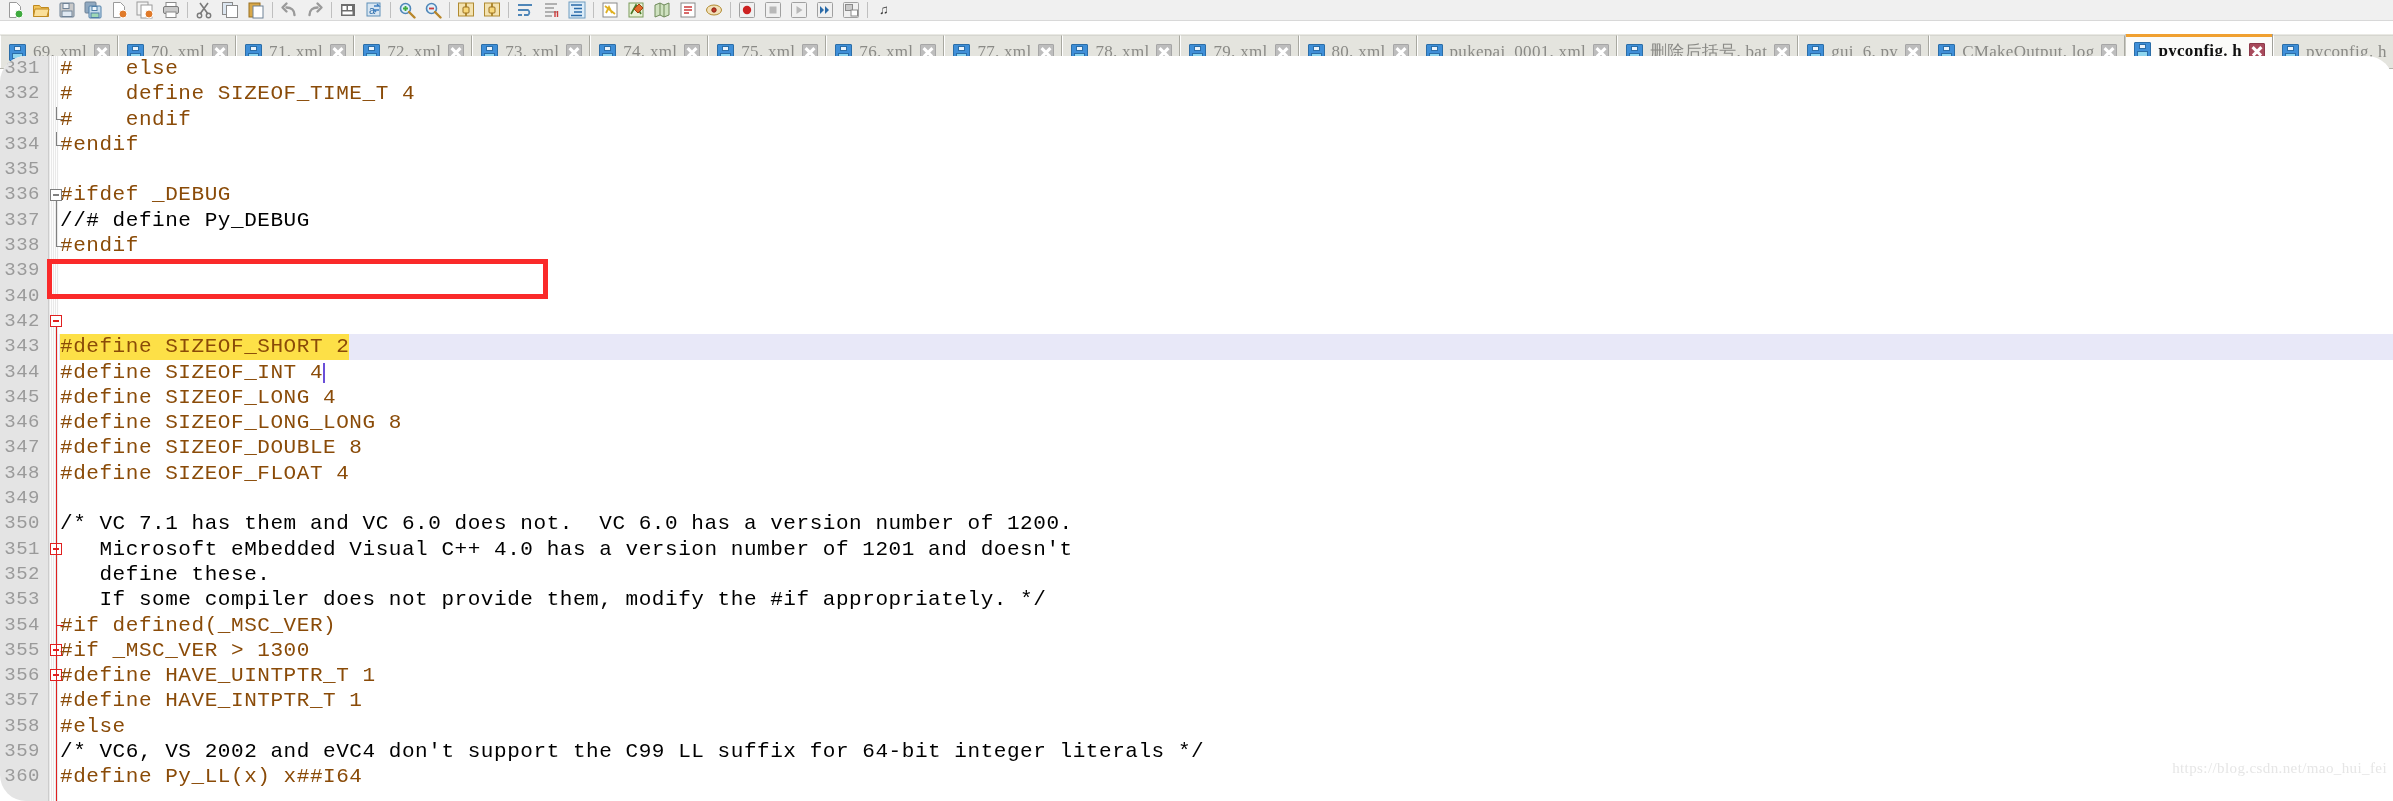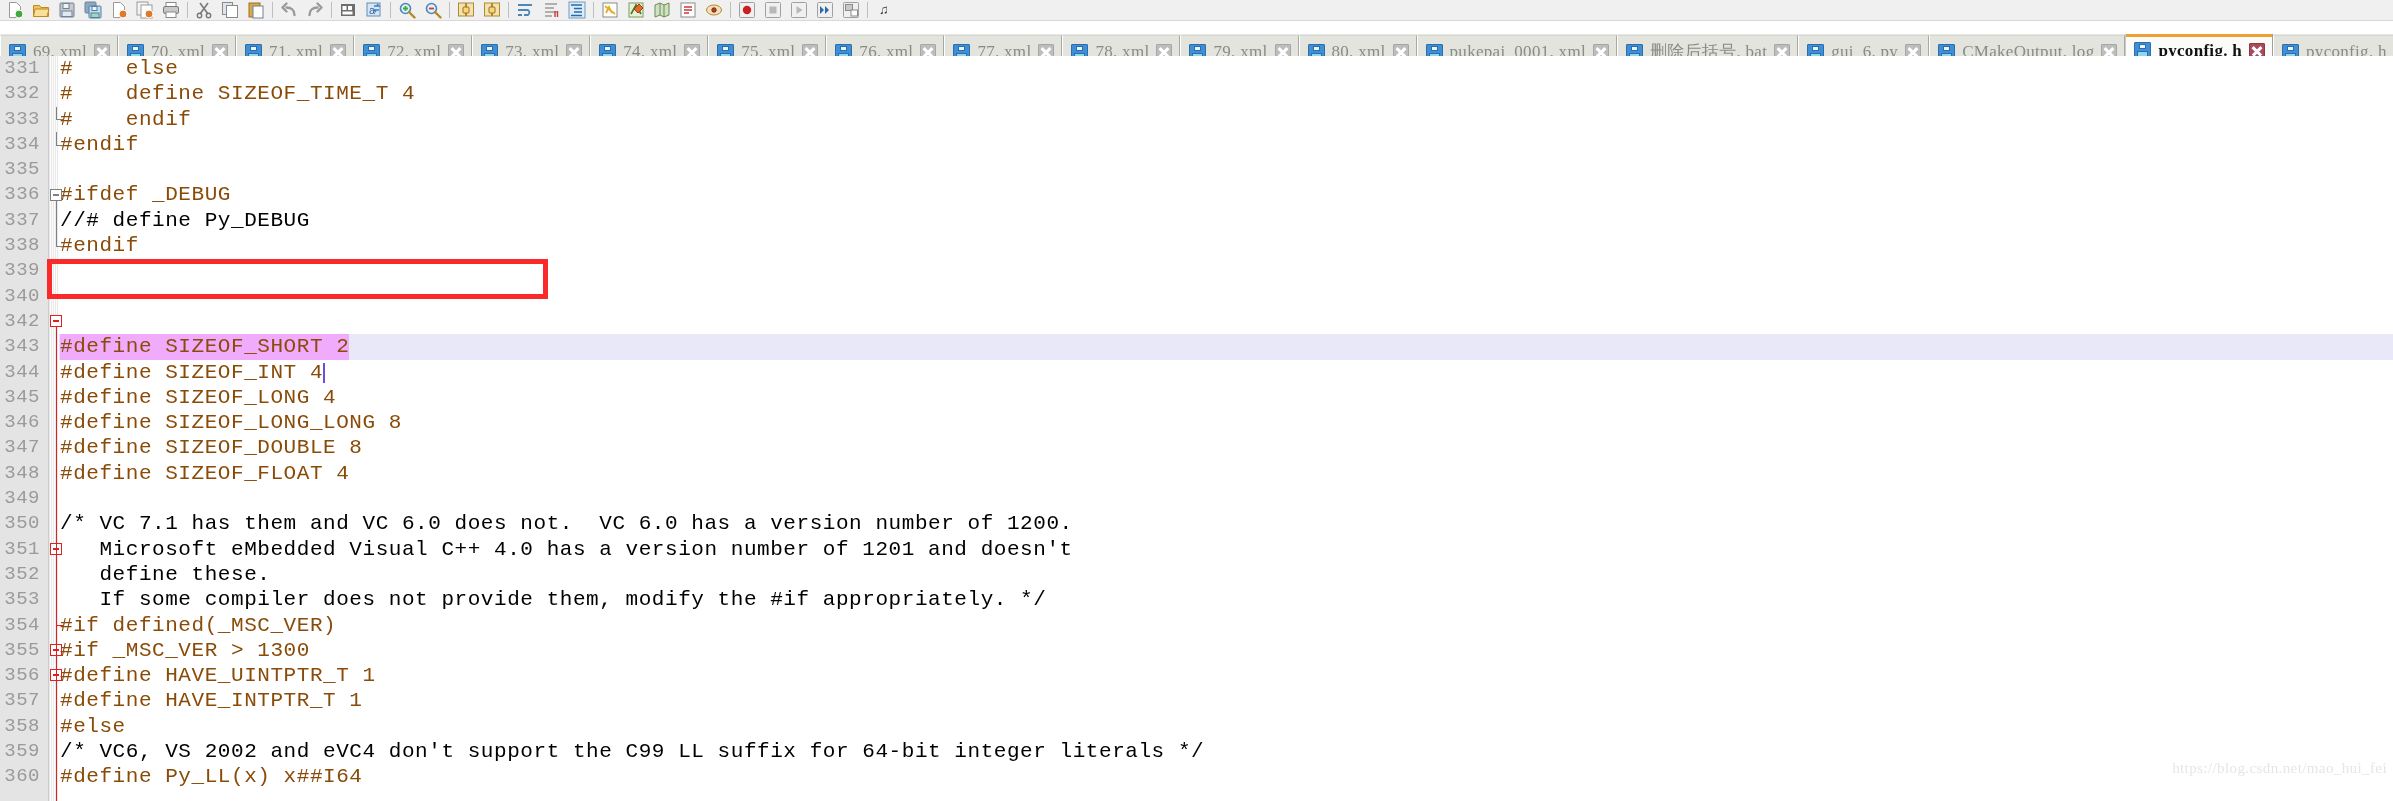--- a/index.html
+++ b/index.html
@@ -154,20 +154,21 @@
   .tab-close::after  { transform: rotate(-45deg); }
   .tab-close.red { background: #a84a5c; border-color: #8d3a4b; }
 
   
   #editor {
     position: absolute;
     left: 0; top: 56px;
     width: 2393px; height: 745px;
     background: #ffffff;
     overflow: hidden;
+    border-radius: 26px;
   }
   #gutter-bg {
     position: absolute;
     left: 0; top: 0;
     width: 48px; height: 745px;
     background: #e4e4e4;
     border-right: 1px solid #cccccc;
   }
   
   #fold-strip {
@@ -183,21 +184,21 @@
   .code-rows {
     position: absolute;
     left: 0; top: 0;
     width: 2393px;
   }
   .row {
     position: relative;
     height: 25.3px;
     white-space: pre;
   }
-  .row.current .row-text { background: #f0abfc; }
+  .row.current .row-text { background: #fde047; }
   .row.current .code-bg {
     position: absolute;
     left: 59px; right: 0; top: 0; bottom: 0;
     background: #e8e8f8;
   }
   .lineno {
     position: absolute;
     left: 0; top: 0;
     width: 40px;
     text-align: right;

